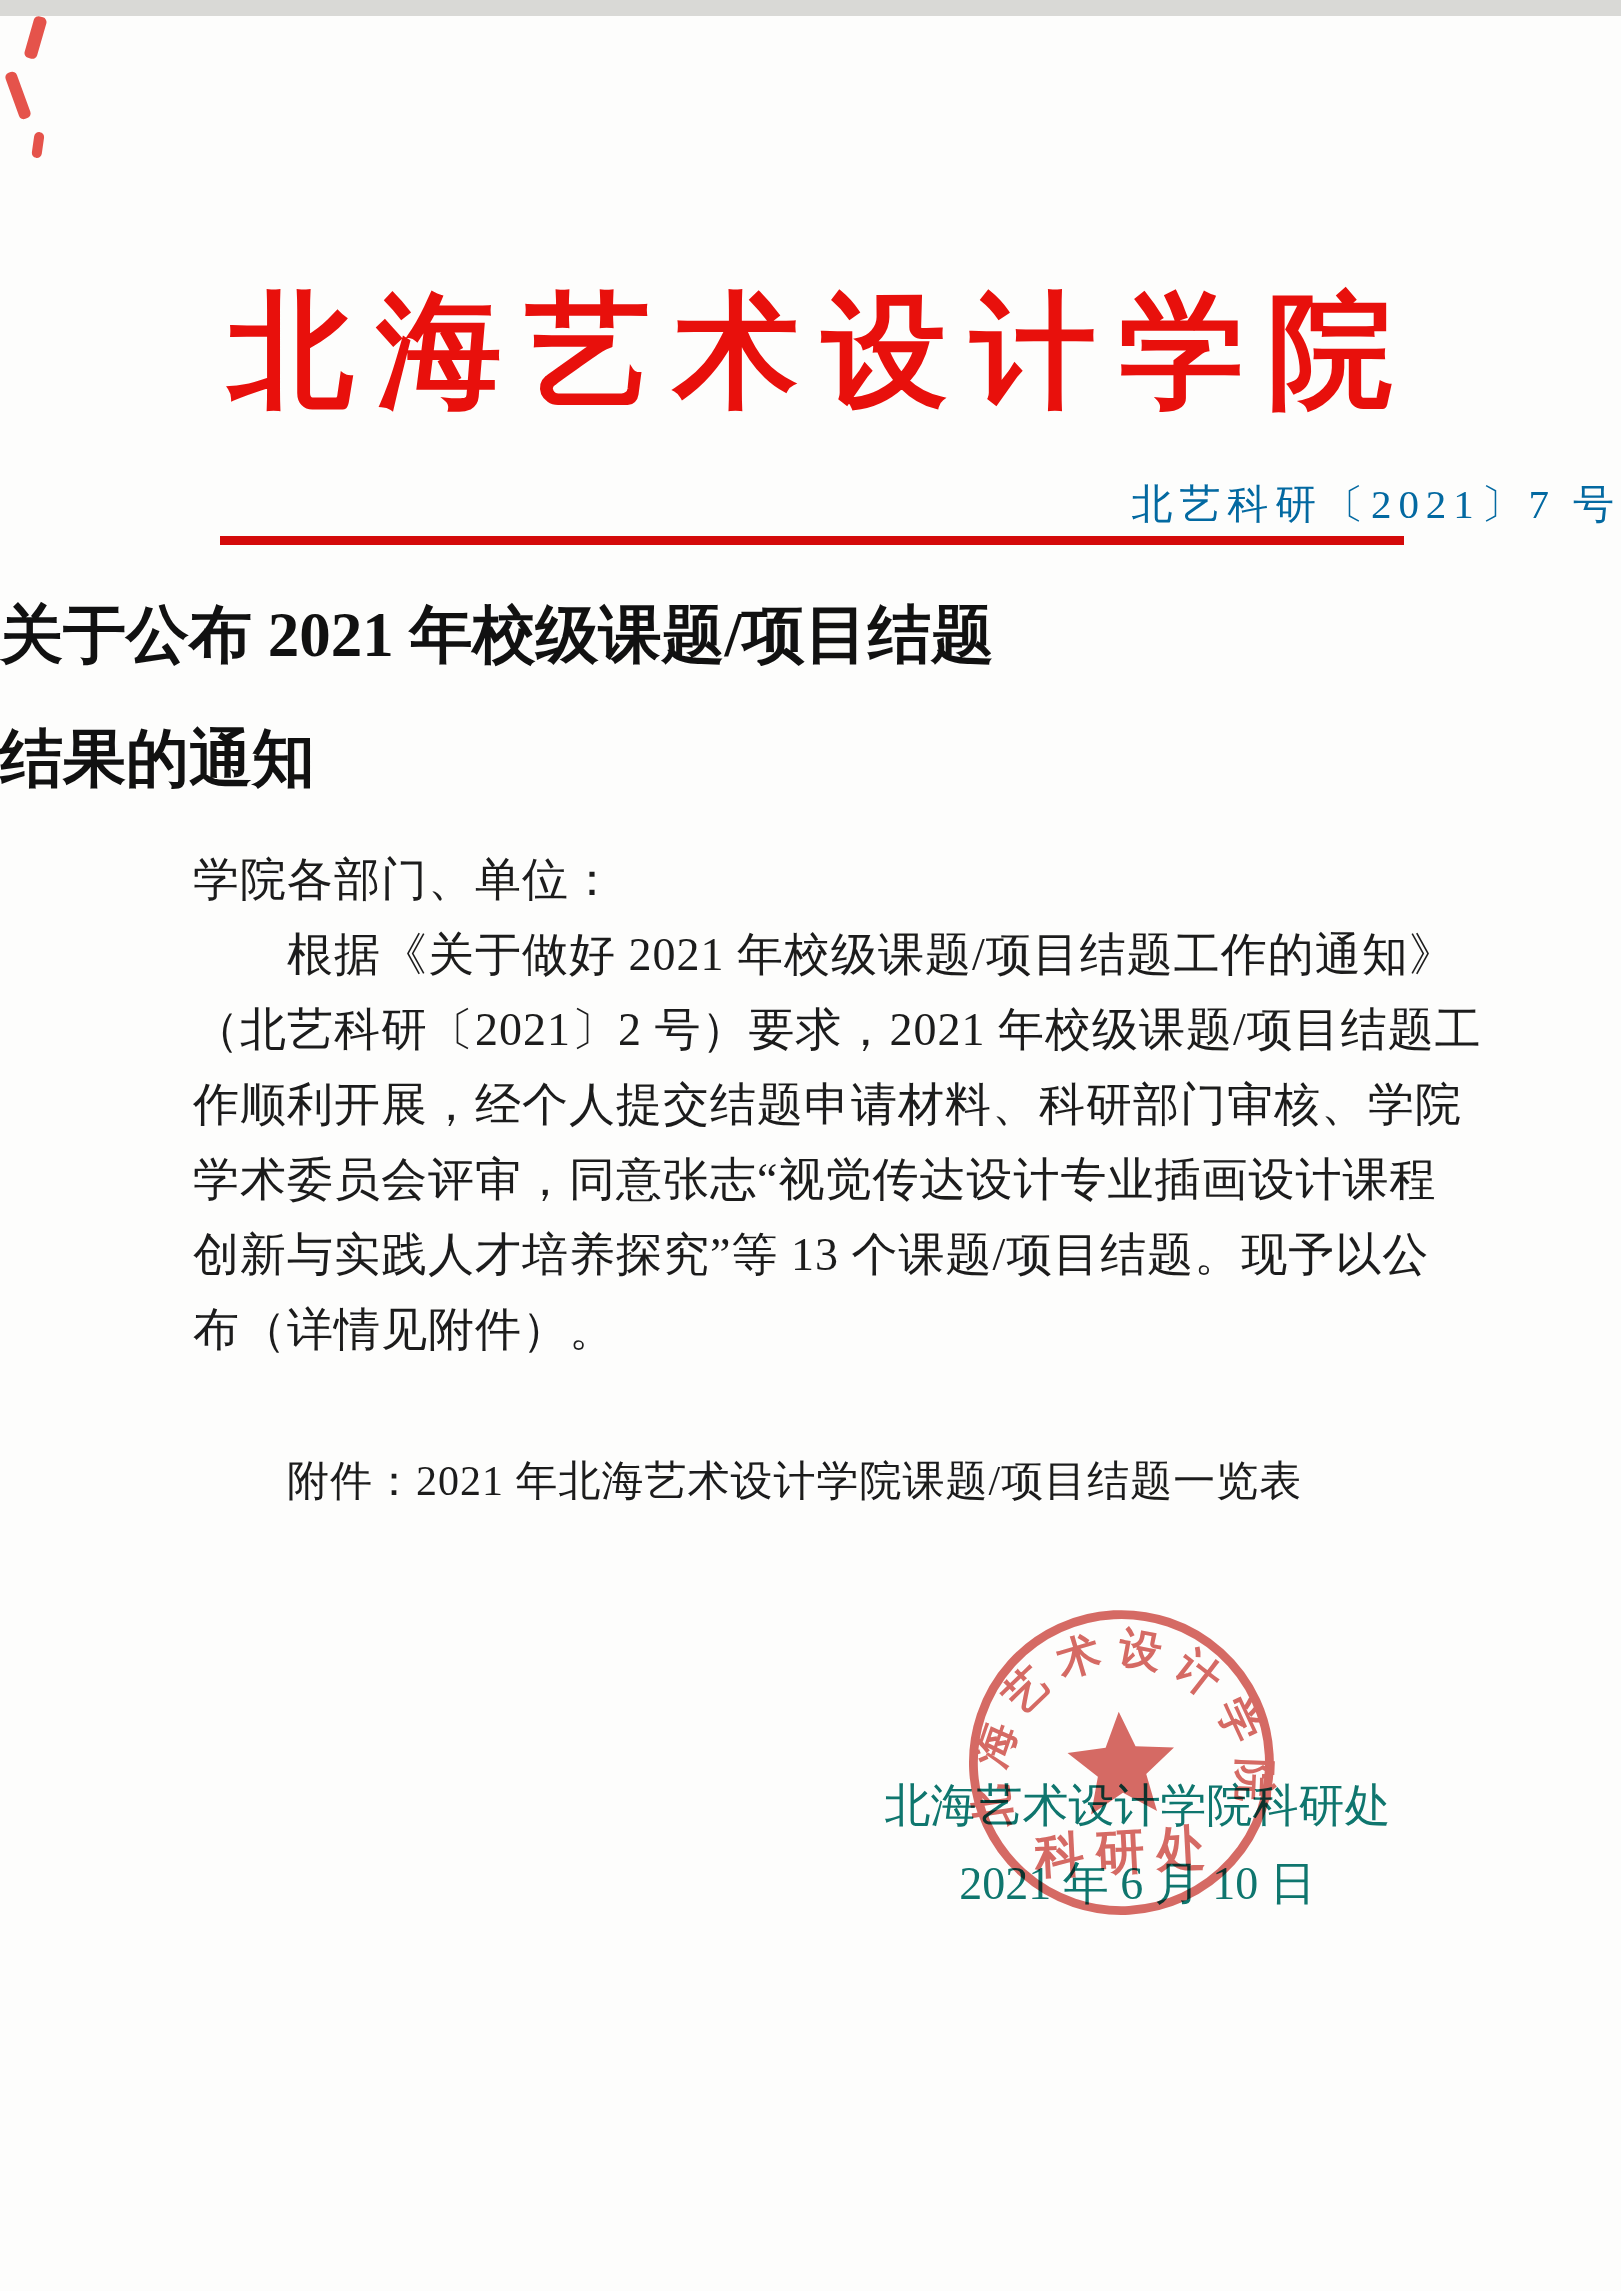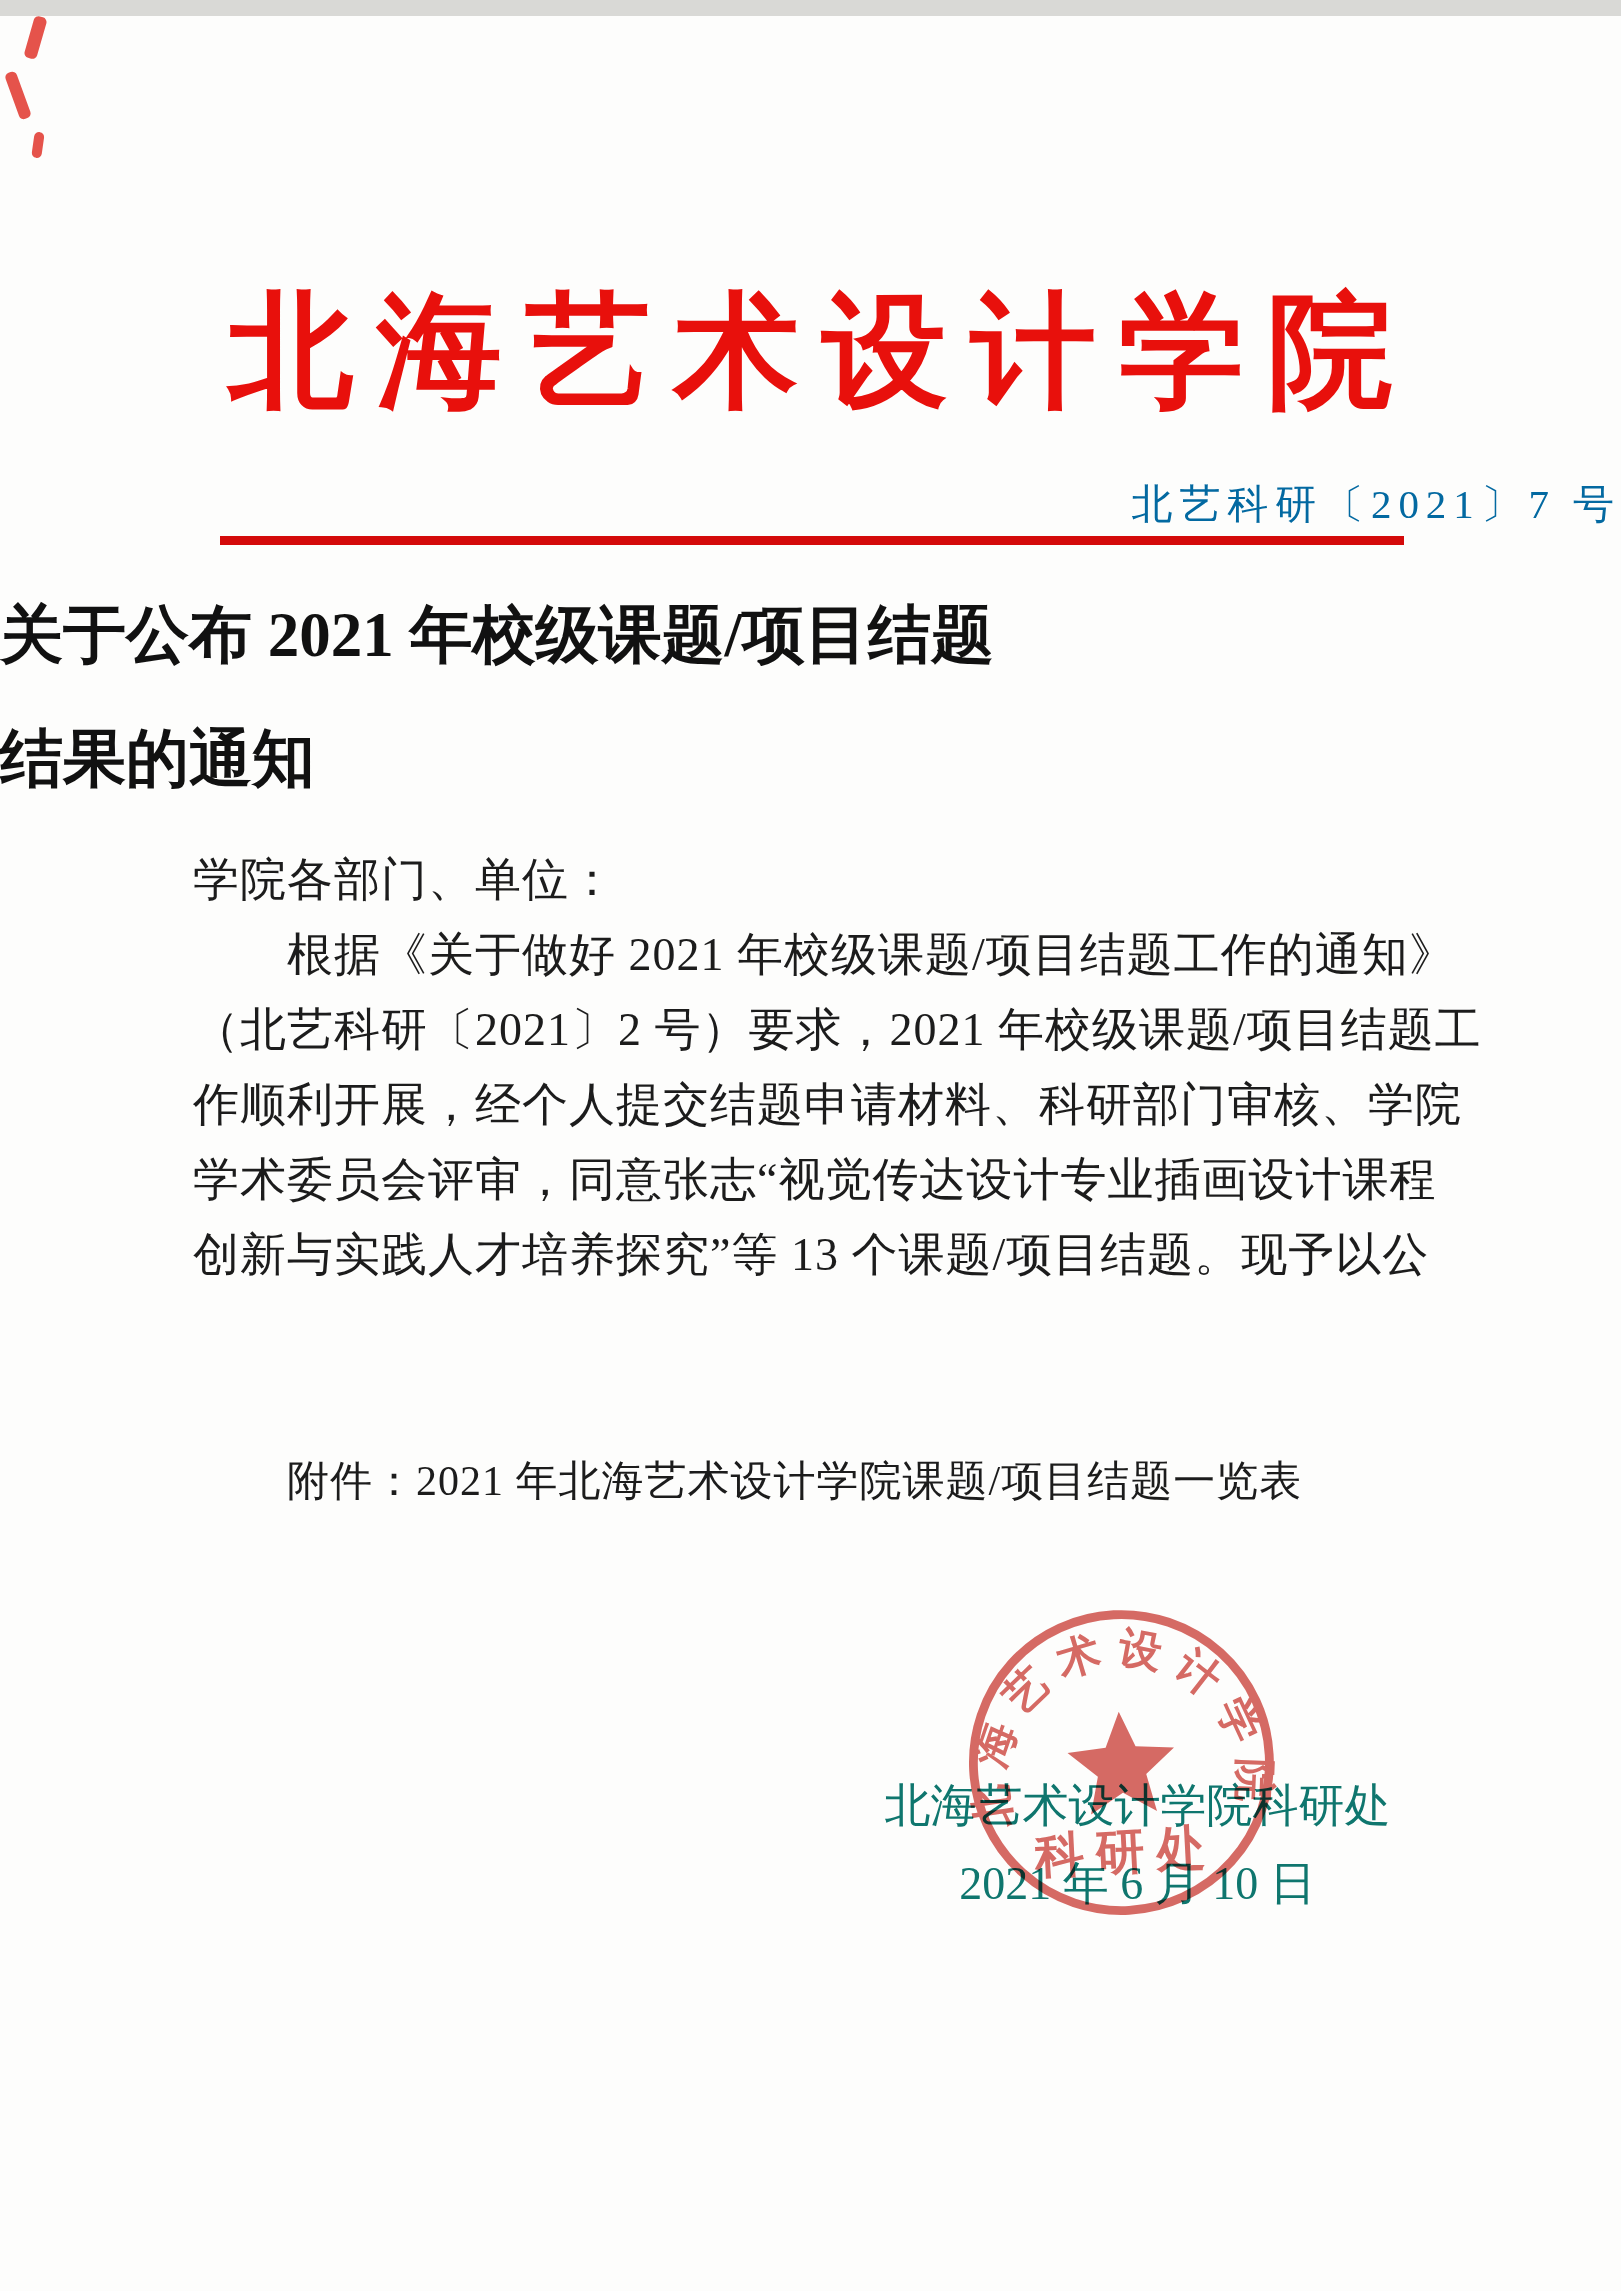--- a/index.html
+++ b/index.html
@@ -105,20 +105,21 @@
   <div class="doc-title line1">关于公布 2021 年校级课题/项目结题</div>
   <div class="doc-title line2">结果的通知</div>
 
   <div class="body-block">
     <div class="body-line">学院各部门、单位：</div>
     <div class="body-line indent">根据《关于做好 2021 年校级课题/项目结题工作的通知》</div>
     <div class="body-line">（北艺科研〔2021〕2 号）要求，2021 年校级课题/项目结题工</div>
     <div class="body-line">作顺利开展，经个人提交结题申请材料、科研部门审核、学院</div>
     <div class="body-line">学术委员会评审，同意张志“视觉传达设计专业插画设计课程</div>
     <div class="body-line">创新与实践人才培养探究”等 13 个课题/项目结题。现予以公</div>
+    <div class="body-line">布（详情见附件）。</div>
   </div>
 
   <div class="attachment">附件：2021 年北海艺术设计学院课题/项目结题一览表</div>
 
   <div class="closing">
     <div>北海艺术设计学院科研处</div>
     <div>2021 年 6 月 10 日</div>
   </div>
 
   <svg class="seal" viewBox="0 0 352 352">

